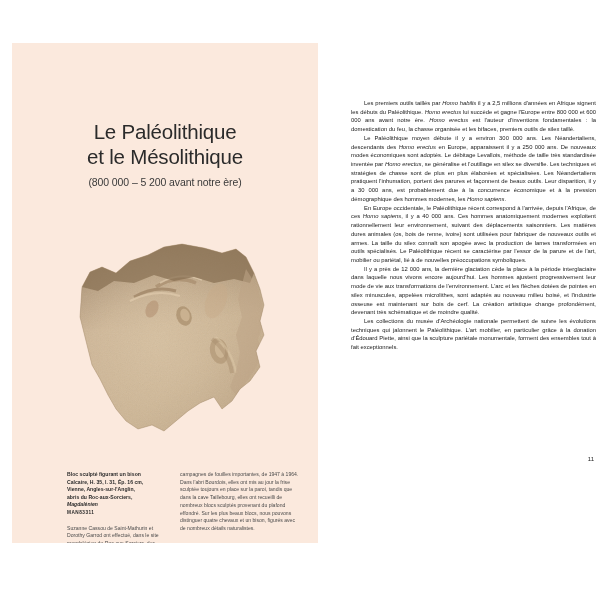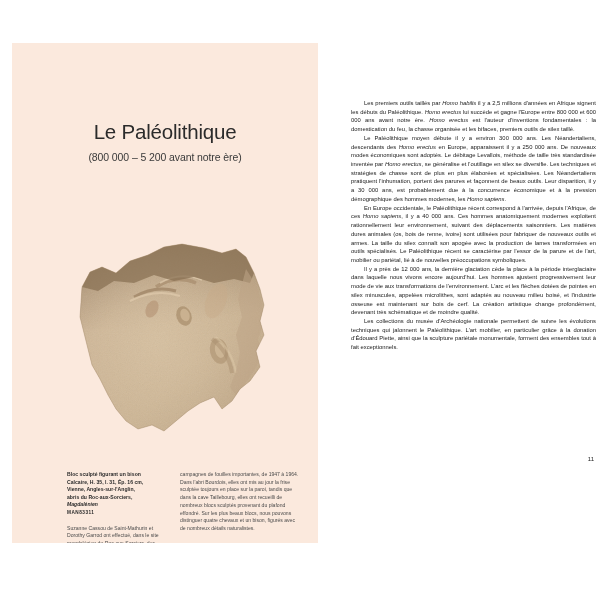--- a/index.html
+++ b/index.html
@@ -119,20 +119,21 @@
 </style>
 </head>
 <body>
 
 <div id="spread">
 
   <div id="left-page">
 
     <div id="title-block">
       <div class="t-line">Le Paléolithique</div>
+      <div class="t-line">et le Mésolithique</div>
       <div class="t-sub">(800 000 – 5 200 avant notre ère)</div>
     </div>
 
     <div id="artifact">
       <svg viewBox="0 0 224 228" xmlns="http://www.w3.org/2000/svg" aria-hidden="true">
         <defs>
           <linearGradient id="stoneG" x1="0" y1="0" x2="1" y2="1">
             <stop offset="0%" stop-color="#b49a7e"></stop>
             <stop offset="28%" stop-color="#cbb293"></stop>
             <stop offset="55%" stop-color="#c9b190"></stop>

